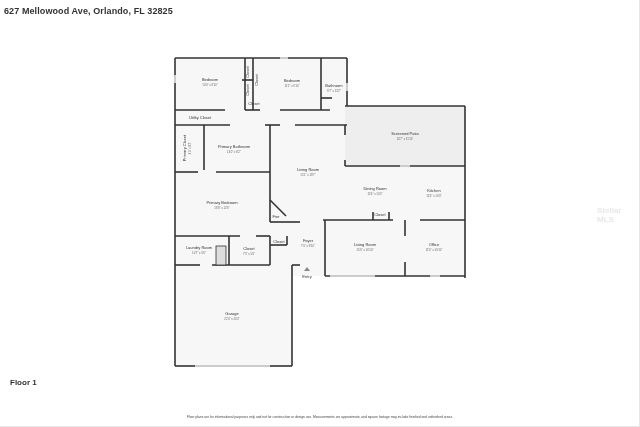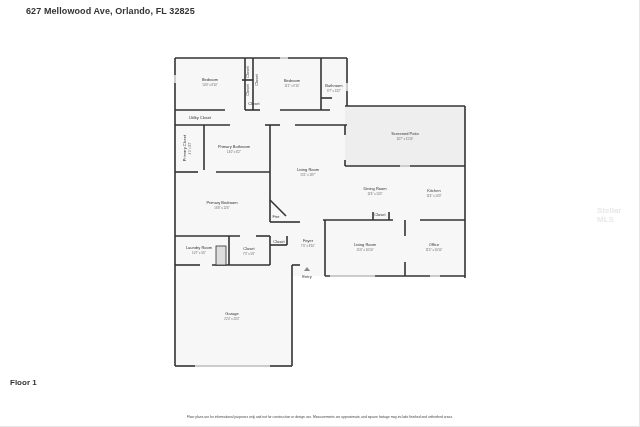--- a/index.html
+++ b/index.html
@@ -1,18 +1,18 @@
 <!DOCTYPE html>
 <html><head>
 <meta charset="utf-8">
 <style>
   html, body { margin:0; padding:0; }
   body { width:640px; height:427px; background:#ffffff; position:relative; overflow:hidden; font-family:"Liberation Sans", sans-serif; }
   .frame { position:absolute; left:0; top:0; width:639px; height:426px; border-right:1px solid #e6e6e6; border-bottom:1px solid #e6e6e6; }
-  .title { position:absolute; left:26px; top:6px; font-size:9px; font-weight:bold; color:#333; letter-spacing:0.1px; }
+  .title { position:absolute; left:4px; top:6px; font-size:9px; font-weight:bold; color:#333; letter-spacing:0.1px; }
   .floor-label { position:absolute; left:10px; top:378px; font-size:8px; font-weight:bold; color:#333; }
   .disclaimer { position:absolute; left:0; width:640px; top:415px; text-align:center; font-size:3.3px; color:#444; }
   .watermark { position:absolute; left:597px; top:206px; font-size:8px; color:#e8e8e8; font-weight:bold; }
   svg.plan { position:absolute; left:0; top:0; }
   .room-name { font-family:"Liberation Sans", sans-serif; font-size:4px; fill:#333; text-anchor:middle; }
   .room-dim { font-family:"Liberation Sans", sans-serif; font-size:2.8px; fill:#666; text-anchor:middle; }
 </style>
 </head>
 <body>
 

